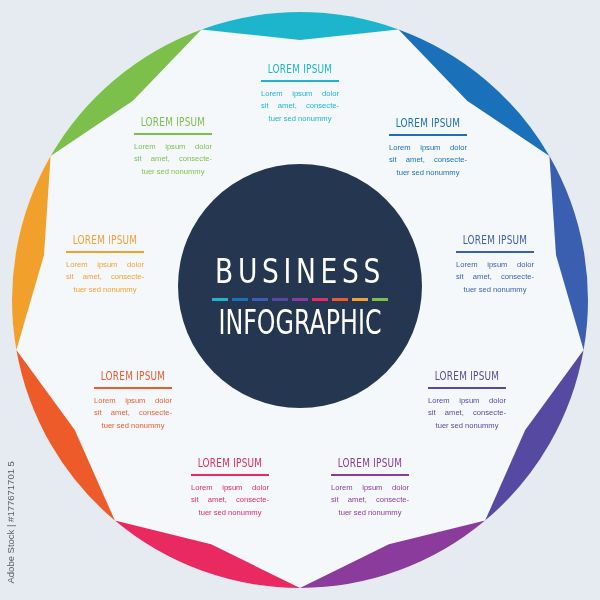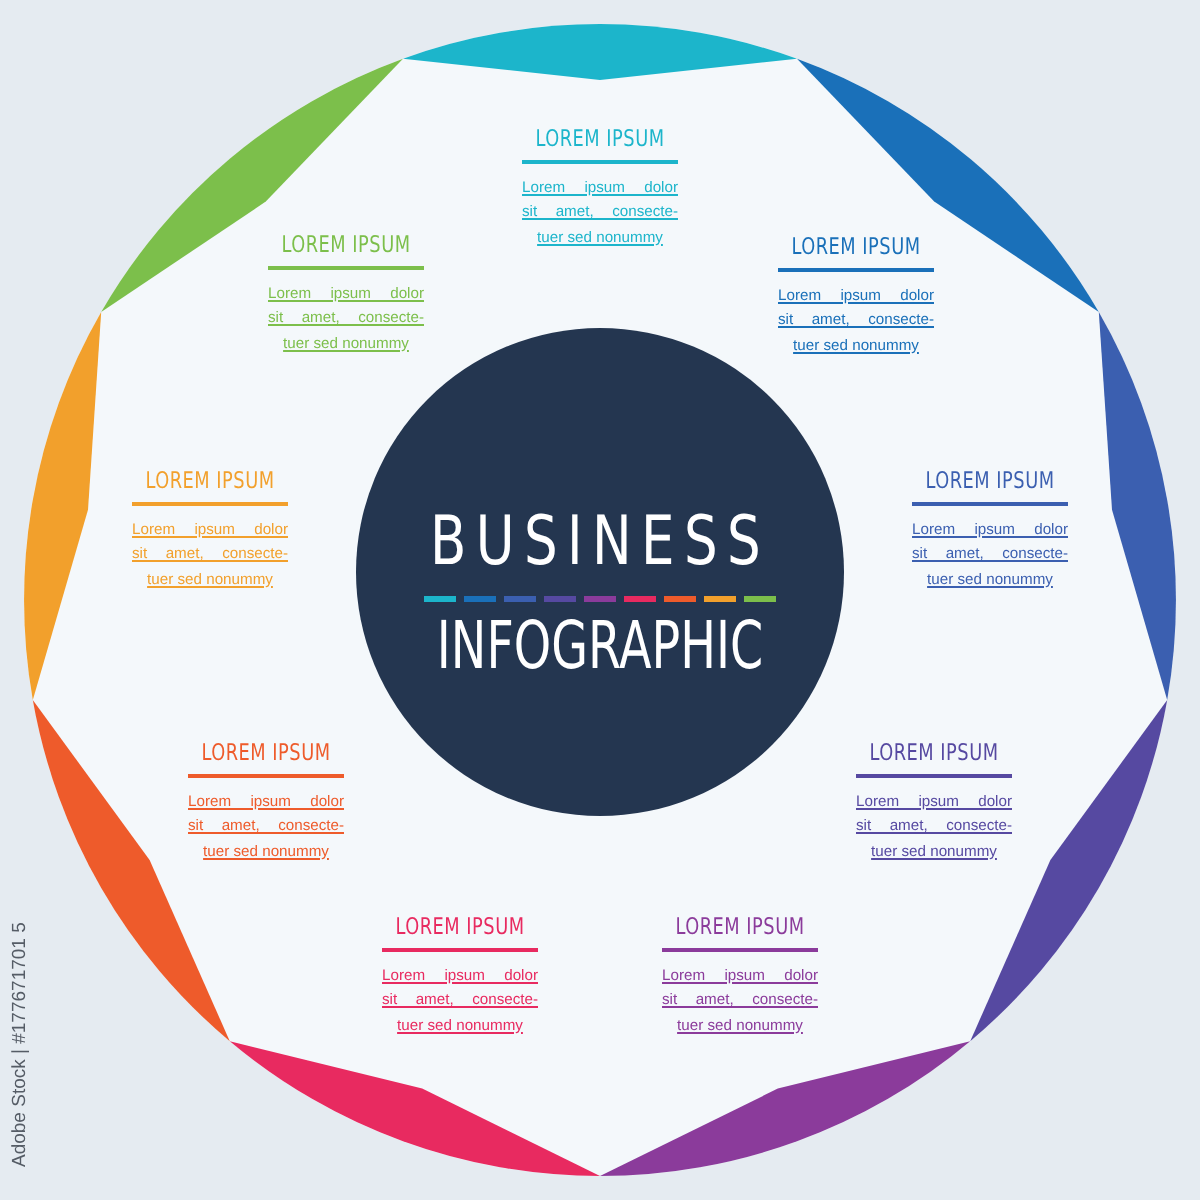--- a/index.html
+++ b/index.html
@@ -30,21 +30,20 @@
   .block .rule {
     height: 2px;
     margin-top: 4px;
     margin-bottom: 6px;
   }
   .block .body {
     font-size: 7.6px;
     line-height: 12.3px;
     text-align: justify;
     text-align-last: center;
-    text-decoration: underline;
   }
   .block .body span { display: block; text-align: justify; text-align-last: justify; }
   .block .body span.last { text-align-last: center; }
   .center-title {
     position: absolute;
     left: 180px; width: 240px;
     text-align: center;
     color: #ffffff;
     font-family: "DejaVu Sans", sans-serif;
   }

